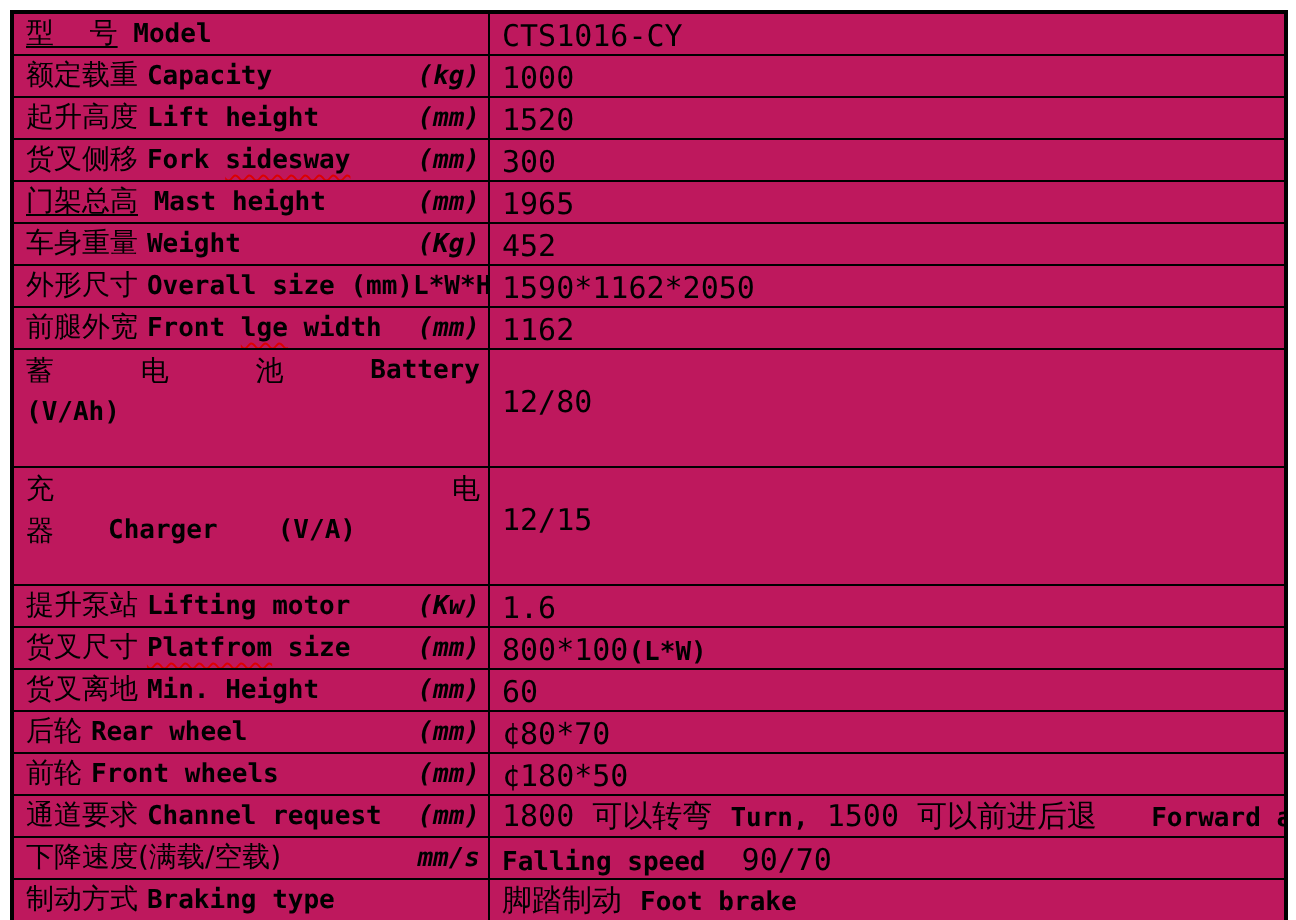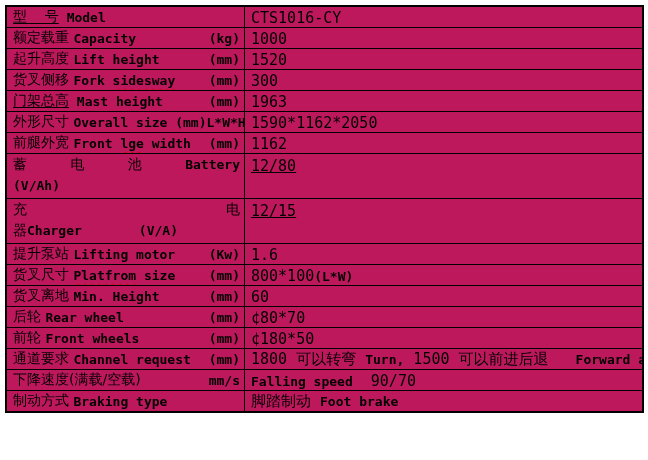--- a/index.html
+++ b/index.html
@@ -4,32 +4,32 @@
 <style>
   html,body{margin:0;padding:0;background:#ffffff;}
   body{width:648px;height:460px;font-family:"DejaVu Sans","Liberation Sans",sans-serif;color:#000;}
   .sheet{padding:5px 0 0 5px;}
   table.spec{border-collapse:collapse;table-layout:fixed;width:639px;border:2px solid #000;background:#be185d;}
   td{border:1px solid #000;overflow:hidden;vertical-align:middle;padding:0;}
   td.label-cell{width:227px;padding:0 4px 0 6px;}
   td.value-cell{padding:0 4px 0 6px;}
   tr.h1 td{height:20px;}
   tr.h2 td{height:42px;vertical-align:top;}
-  tr.h2 td.value-cell{padding-top:2px;text-decoration:underline;}
+  tr.h2 td.value-cell{padding-top:16px;}
   .label-line{display:flex;align-items:center;height:20px;}
   tr.h2 .label-line{height:21px;}
   .spread{justify-content:space-between;}
   td span{white-space:pre;}
   .cn{font-size:14px;font-family:"DejaVu Sans","Liberation Sans",sans-serif;}
   .b{font-weight:bold;font-size:13px;font-family:"DejaVu Sans Mono","Liberation Mono",monospace;text-align:center;}
   .val{font-size:15px;font-family:"DejaVu Sans Mono","Liberation Mono",monospace;}
   .u{text-decoration:underline;text-decoration-color:#000;text-underline-offset:2px;}
   .sq{text-decoration-line:underline;text-decoration-style:wavy;text-decoration-color:#dd0000;text-decoration-thickness:1px;text-underline-offset:3px;}
-  .unit{margin-left:auto;}
-  .charger-gap{margin-left:0;}
+  .unit{margin-left:auto;font-style:italic;}
+  .charger-gap{margin-left:27px;}
   .charger-unit{margin-left:auto;margin-right:62px;}
 </style>
 </head>
 <body>
 
 <div class="sheet">
   <table class="spec">
     <tbody id="spec-rows">
         <tr class="h1">
           <td class="label-cell">
@@ -72,21 +72,31 @@
           <td class="value-cell"><span class="cn val">300</span></td>
         </tr>
         <tr class="h1">
           <td class="label-cell">
             <div class="label-line">
               <span class="cn u">门架总高</span>
               <span class="b"> Mast height</span>
               <span class="b unit">(mm)</span>
             </div>
           </td>
-          <td class="value-cell"><span class="cn val">1963</span></td>
+          <td class="value-cell"><span class="cn val">1965</span></td>
+        </tr>
+        <tr class="h1">
+          <td class="label-cell">
+            <div class="label-line">
+              <span class="cn">车身重量 </span>
+              <span class="b">Weight</span>
+              <span class="b unit">(Kg)</span>
+            </div>
+          </td>
+          <td class="value-cell"><span class="cn val">452</span></td>
         </tr>
         <tr class="h1">
           <td class="label-cell">
             <div class="label-line">
               <span class="cn">外形尺寸 </span>
               <span class="b">Overall size (mm)L*W*H</span>
             </div>
           </td>
           <td class="value-cell"><span class="cn val">1590*1162*2050</span></td>
         </tr>

